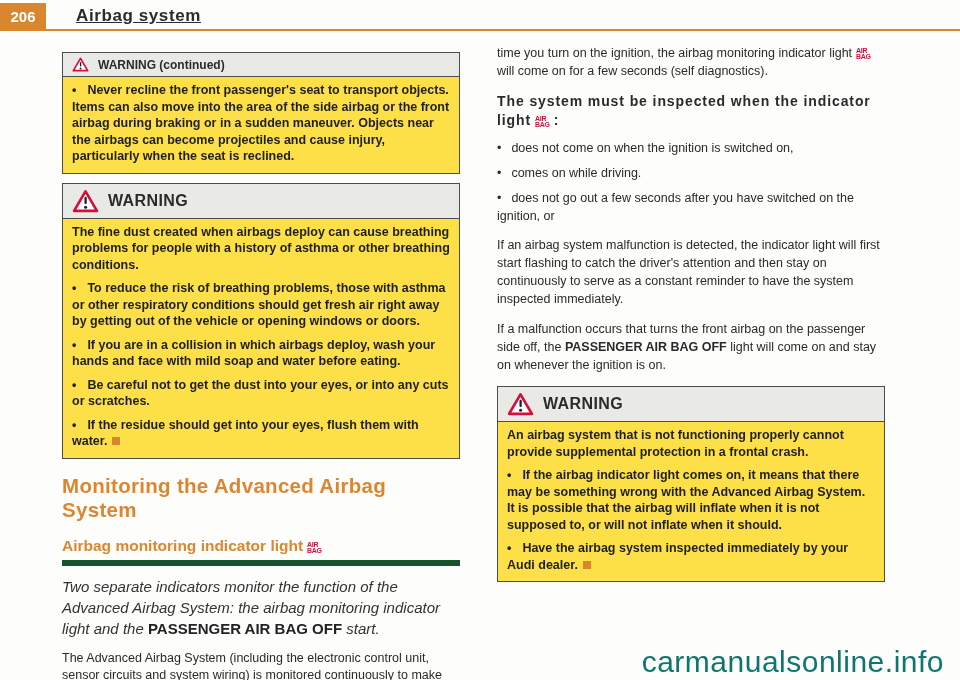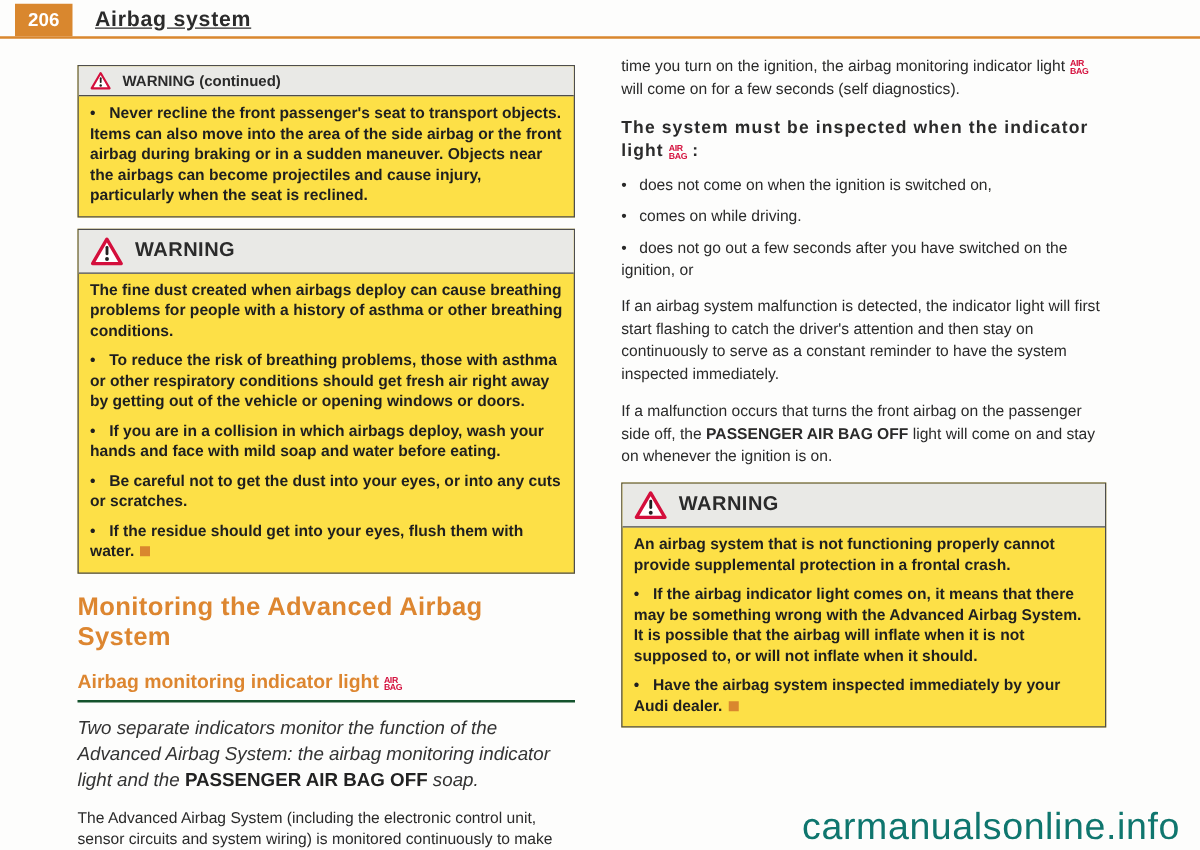--- a/index.html
+++ b/index.html
@@ -5,21 +5,21 @@
   * { box-sizing: border-box; }
   html,body { margin:0; padding:0; background:#e8e8e8; }
   .page {
     position:relative; width:960px; height:680px; margin:0 auto;
     background:#fdfdfc; overflow:hidden;
     font-family:"Liberation Sans","DejaVu Sans",sans-serif;
     color:#2a2a2a;
   }
   
   .pagenum {
-    position:absolute; left:12px; top:3px; width:46px; height:26px;
+    position:absolute; left:0; top:3px; width:46px; height:26px;
     background:#d9872e; color:#fff; font-weight:bold; font-size:15px;
     display:flex; align-items:center; justify-content:center;
   }
   .title {
     position:absolute; left:76px; top:6px; font-size:17px; font-weight:bold;
     color:#2b2b2b; letter-spacing:.6px;text-decoration:underline;
   }
   .rule { position:absolute; left:0; right:0; top:29px; height:2px; background:#d9872e; }
 
   
@@ -48,21 +48,21 @@
     display:inline-block; width:8px; height:8px; background:#d9872e;
     margin-left:5px;
   }
 
   
   .orange-heading {
     margin:15px 0 0; color:#dd8630; font-size:20.5px; line-height:24px;
     font-weight:bold; letter-spacing:.3px;
   }
   .orange-subheading {
-    margin:15px 0 0; padding-bottom:5px; border-bottom:2px solid #14532d;
+    margin:15px 0 0; padding-bottom:5px; border-bottom:6px solid #14532d;
     color:#dd8630; font-size:15.5px; line-height:18px; font-weight:bold;
   }
   .lead { margin:10px 0 0; font-size:15px; line-height:21px; color:#333; font-style:italic; }
   .lead b { font-style:normal; color:#222; }
   .body-p { margin:11px 0 0; font-size:12.5px; line-height:17px; }
 
   
   .rp { margin:0 0 12px; font-size:12.5px; line-height:18px; }
   .inspect-heading {
     margin:2px 0 9px; font-size:14px; line-height:19px; font-weight:bold;
@@ -129,21 +129,21 @@
         <p class="wbullet"><span>If the residue should get into your eyes, flush them with water.</span><span class="endsq"></span></p>
       </div>
     </section>
 
     <h1 class="orange-heading">Monitoring the Advanced Airbag System</h1>
 
     <h2 class="orange-subheading">
       <span>Airbag monitoring indicator light</span><span class="airbag-icon"><span class="ab">AIR</span><span class="ab">BAG</span></span>
     </h2>
 
-    <p class="lead"><span>Two separate indicators monitor the function of the Advanced Airbag System: the airbag monitoring indicator light and the </span><b>PASSENGER AIR BAG OFF</b><span> soap.</span></p>
+    <p class="lead"><span>Two separate indicators monitor the function of the Advanced Airbag System: the airbag monitoring indicator light and the </span><b>PASSENGER AIR BAG OFF</b><span> start.</span></p>
 
     <p class="body-p">The Advanced Airbag System (including the electronic control unit, sensor circuits and system wiring) is monitored continuously to make sure that it is functioning properly whenever the ignition is on. Each</p>
   </div>
 
   <div class="col-right">
 
     <p class="rp"><span>time you turn on the ignition, the airbag monitoring indicator light</span><span class="airbag-icon"><span class="ab">AIR</span><span class="ab">BAG</span></span><span>will come on for a few seconds (self diagnostics).</span></p>
 
     <h3 class="inspect-heading"><span>The system must be inspected when the indicator light</span><span class="airbag-icon"><span class="ab">AIR</span><span class="ab">BAG</span></span><span>:</span></h3>
 

